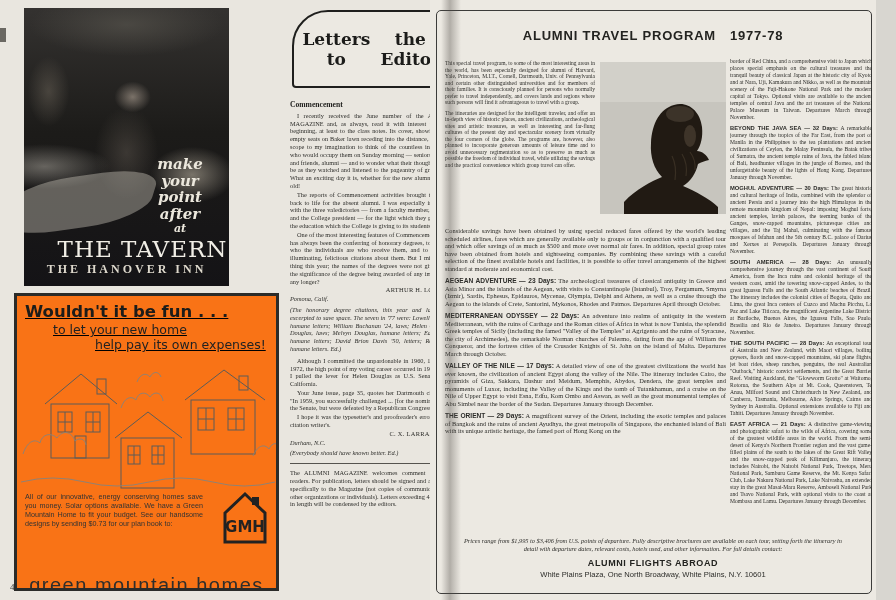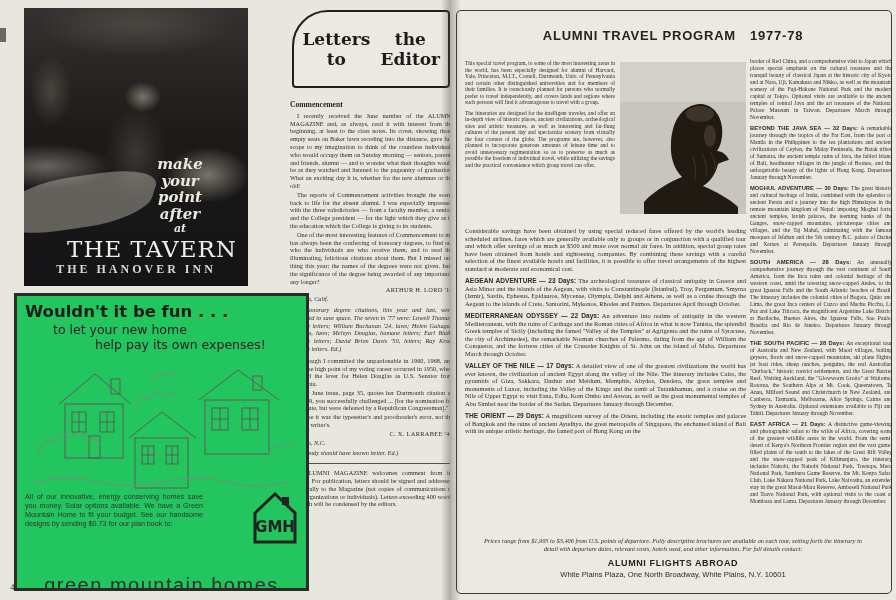--- a/index.html
+++ b/index.html
@@ -1,26 +1,26 @@
 <!DOCTYPE html>
 <html><head>
 <meta charset="utf-8">
 <style>
   html,body{margin:0;padding:0;}
   body{font-family:"Liberation Serif",serif;background:#b8b6b0;}
   #spread{position:relative;width:896px;height:600px;overflow:hidden;background:#d8d6d0;}
   .page{position:absolute;top:0;height:600px;}
   #page-left{left:0;width:450px;background:#e9e6df;}
-  #page-right{left:450px;width:446px;background:#ece9e2;}
+  #page-right{left:430px;width:446px;background:#ece9e2;}
   #gutter{position:absolute;left:441px;top:0;width:20px;height:600px;
     background:linear-gradient(90deg,rgba(0,0,0,0),rgba(80,75,70,.38) 45%,rgba(80,75,70,.30) 55%,rgba(0,0,0,0));}
   .edge-mark{position:absolute;left:0;top:28px;width:6px;height:14px;background:#6a6862;}
 
   
-  #tavern-ad{position:absolute;left:24px;top:8px;width:224px;height:278px;overflow:hidden;
+  #tavern-ad{position:absolute;left:24px;top:8px;width:205px;height:278px;overflow:hidden;
     background:
       radial-gradient(60px 40px at 82% 60%, rgba(215,205,185,.50), transparent 70%),
       radial-gradient(26px 22px at 53% 32%, rgba(195,180,165,.55), transparent 70%),
       radial-gradient(44px 64px at 50% 52%, rgba(120,110,100,.35), transparent 72%),
       radial-gradient(95px 32px at 10% 57%, rgba(195,190,180,.45), transparent 70%),
       radial-gradient(130px 42px at 50% 6%, rgba(95,92,84,.55), transparent 75%),
       radial-gradient(30px 50px at 12% 30%, rgba(140,130,115,.35), transparent 70%),
       linear-gradient(180deg,#343230,#1c1b19 45%,#141316);}
   #tavern-ad:before{content:"";position:absolute;left:-20px;bottom:58px;width:150px;height:52px;
     background:rgba(205,200,188,.42);transform:skewY(-8deg) skewX(-18deg);border-radius:40%;}
@@ -45,22 +45,22 @@
     font-size:6.3px;line-height:7.8px;text-align:justify;}
   #letters-col h3{margin:0 0 3px 0;font-size:7.6px;color:#1d1d1b;}
   #letters-col p{margin:0 0 1px 0;text-indent:7px;}
   #letters-col p.noindent{text-indent:0;}
   .sig{text-align:right;font-size:6.4px;letter-spacing:.3px;margin:1px 0 0 0;}
   .place{font-style:italic;text-align:left;margin:1px 0 3px 0;}
   .ednote{font-style:italic;margin:3px 0 4px 0;}
   .col-rule{border:none;border-top:1px solid #55534e;margin:6px 0 5px 0;}
 
   
-  #home-ad{position:absolute;left:14px;top:293px;width:295px;height:298px;box-sizing:border-box;
-    border:3px solid #2b2b29;background:#22c55e;overflow:hidden;font-family:"Liberation Sans",sans-serif;}
+  #home-ad{position:absolute;left:14px;top:293px;width:265px;height:298px;box-sizing:border-box;
+    border:3px solid #2b2b29;background:#f97316;overflow:hidden;font-family:"Liberation Sans",sans-serif;text-decoration:underline;}
   #home-headline{margin:6px 0 0 8px;font-family:"DejaVu Sans",sans-serif;font-weight:bold;
     font-size:16.5px;color:#1c1c1a;}
   #home-sub1{margin:1px 0 0 36px;font-family:"DejaVu Sans",sans-serif;font-size:12.5px;color:#222;}
   #home-sub2{margin:0 0 0 78px;font-family:"DejaVu Sans",sans-serif;font-size:12.5px;color:#222;}
   #houses-art{display:block;margin:0 auto;}
   #home-lower{position:relative;height:84px;}
   #home-body{position:absolute;left:8px;top:2px;width:178px;font-size:7.2px;line-height:9px;
     color:#333;text-align:justify;}
   #gmh-logo{position:absolute;right:8px;top:0px;}
   #home-brand{text-align:center;font-size:20px;letter-spacing:1.5px;color:#2e2e2c;margin-top:0px;}

